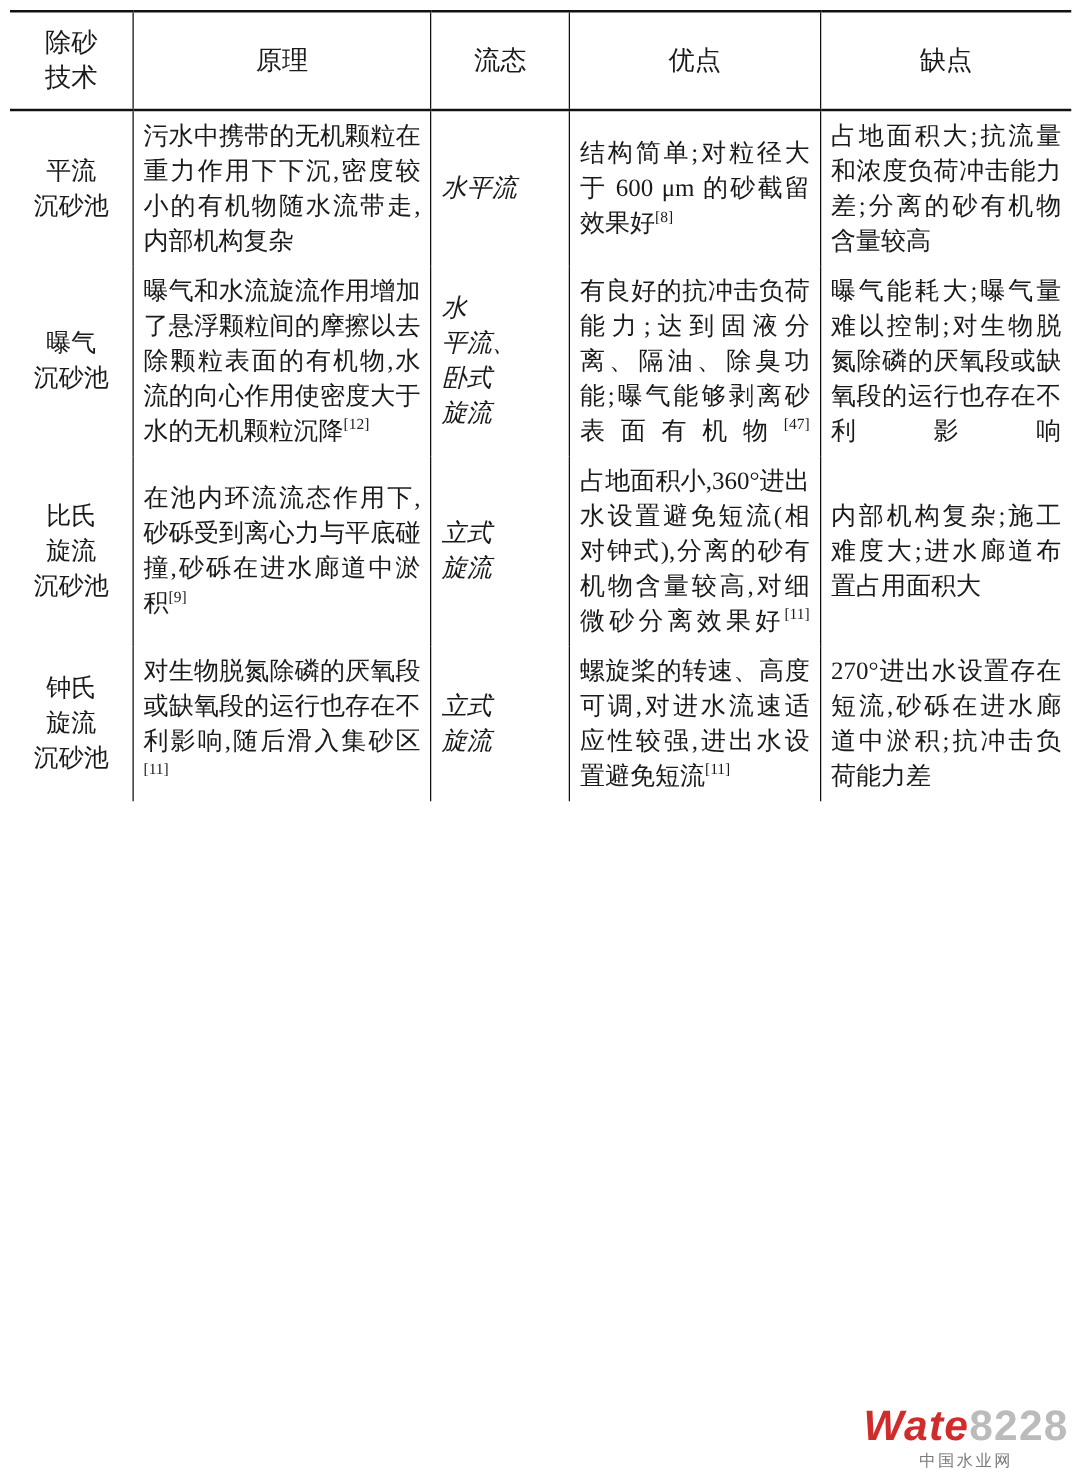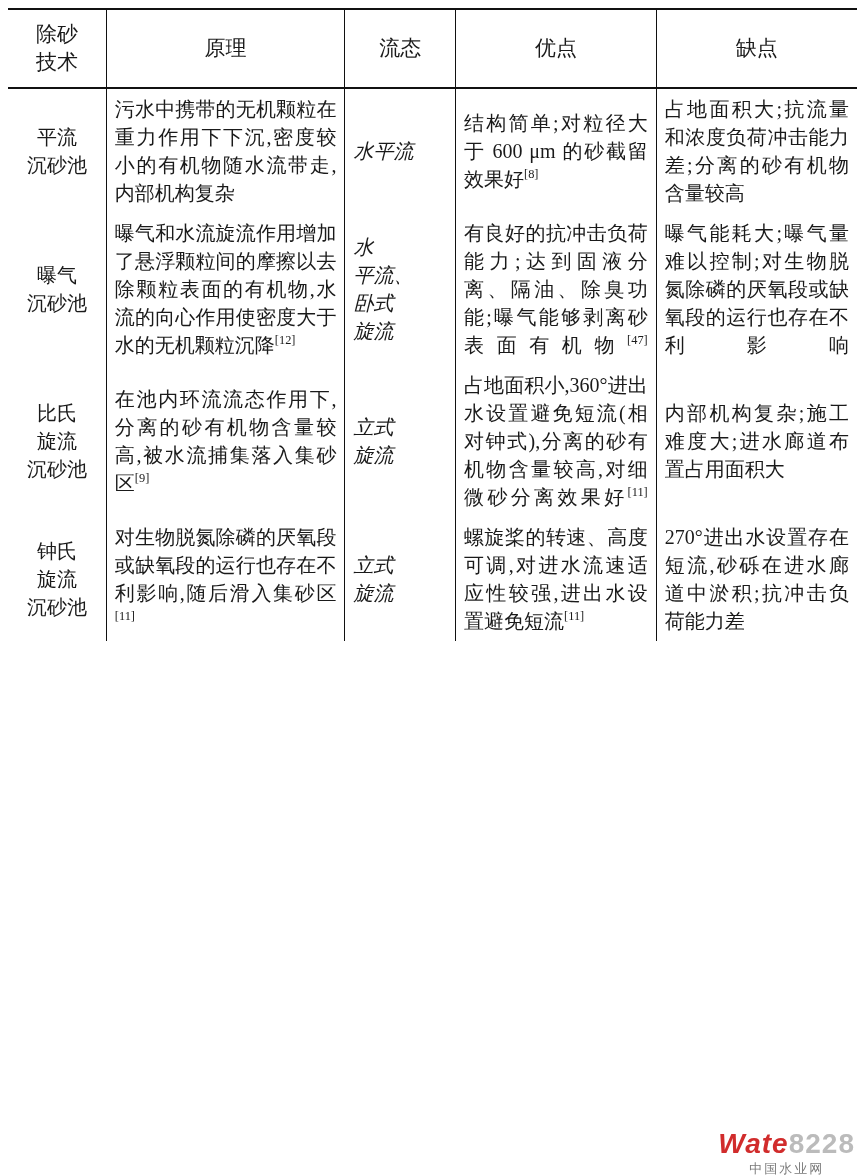--- a/index.html
+++ b/index.html
@@ -96,21 +96,21 @@
   .watermark {
     position: absolute;
     right: 10px;
     bottom: 6px;
     text-align: center;
     pointer-events: none;
     user-select: none;
   }
   .watermark .wm-main {
     font-family: "Liberation Sans", sans-serif;
-    font-size: 28px;
+    font-size: 34px;
     font-weight: bold;
     font-style: italic;
     color: #cf2121;
     letter-spacing: 1px;
     line-height: 1;
     opacity: 0.95;
   }
   .watermark .wm-sub {
     font-family: "Liberation Sans", sans-serif;
     font-size: 13px;
@@ -192,21 +192,21 @@
         </td>
       </tr>
 
       <tr>
         <td class="c-tech">
           <div>比氏</div>
           <div>旋流</div>
           <div>沉砂池</div>
         </td>
         <td class="c-principle">
-          <span>在池内环流流态作用下,分离的砂有机物含量较高,被水流捕集落入集砂区</span><sup>[9]</sup>
+          <span>在池内环流流态作用下,砂砾受到离心力与平底碰撞,砂砾在进水廊道中淤积</span><sup>[9]</sup>
         </td>
         <td class="c-flow">
           <div>立式</div>
           <div>旋流</div>
         </td>
         <td class="c-pros just-full">
           <span>占地面积小,360°进出水设置避免短流(相对钟式),分离的砂有机物含量较高,对细微砂分离效果好</span><sup>[11]</sup>
         </td>
         <td class="c-cons">
           <span>内部机构复杂;施工难度大;进水廊道布置占用面积大</span>

